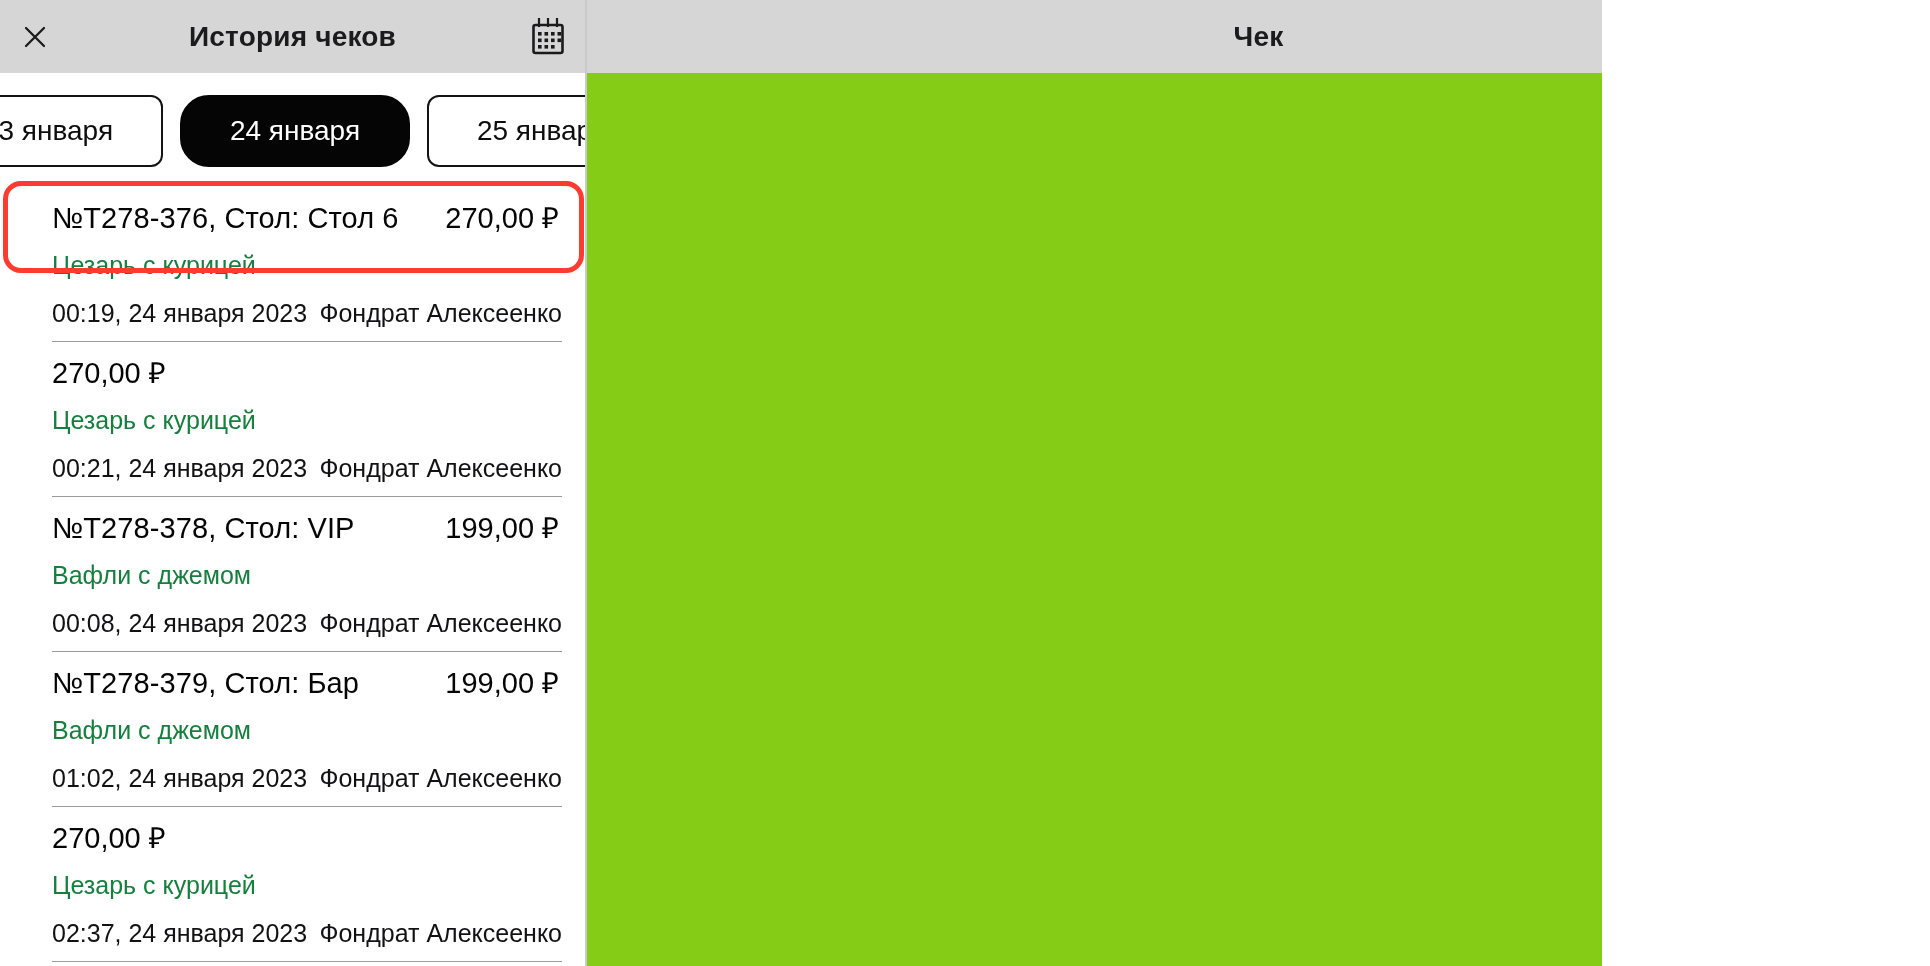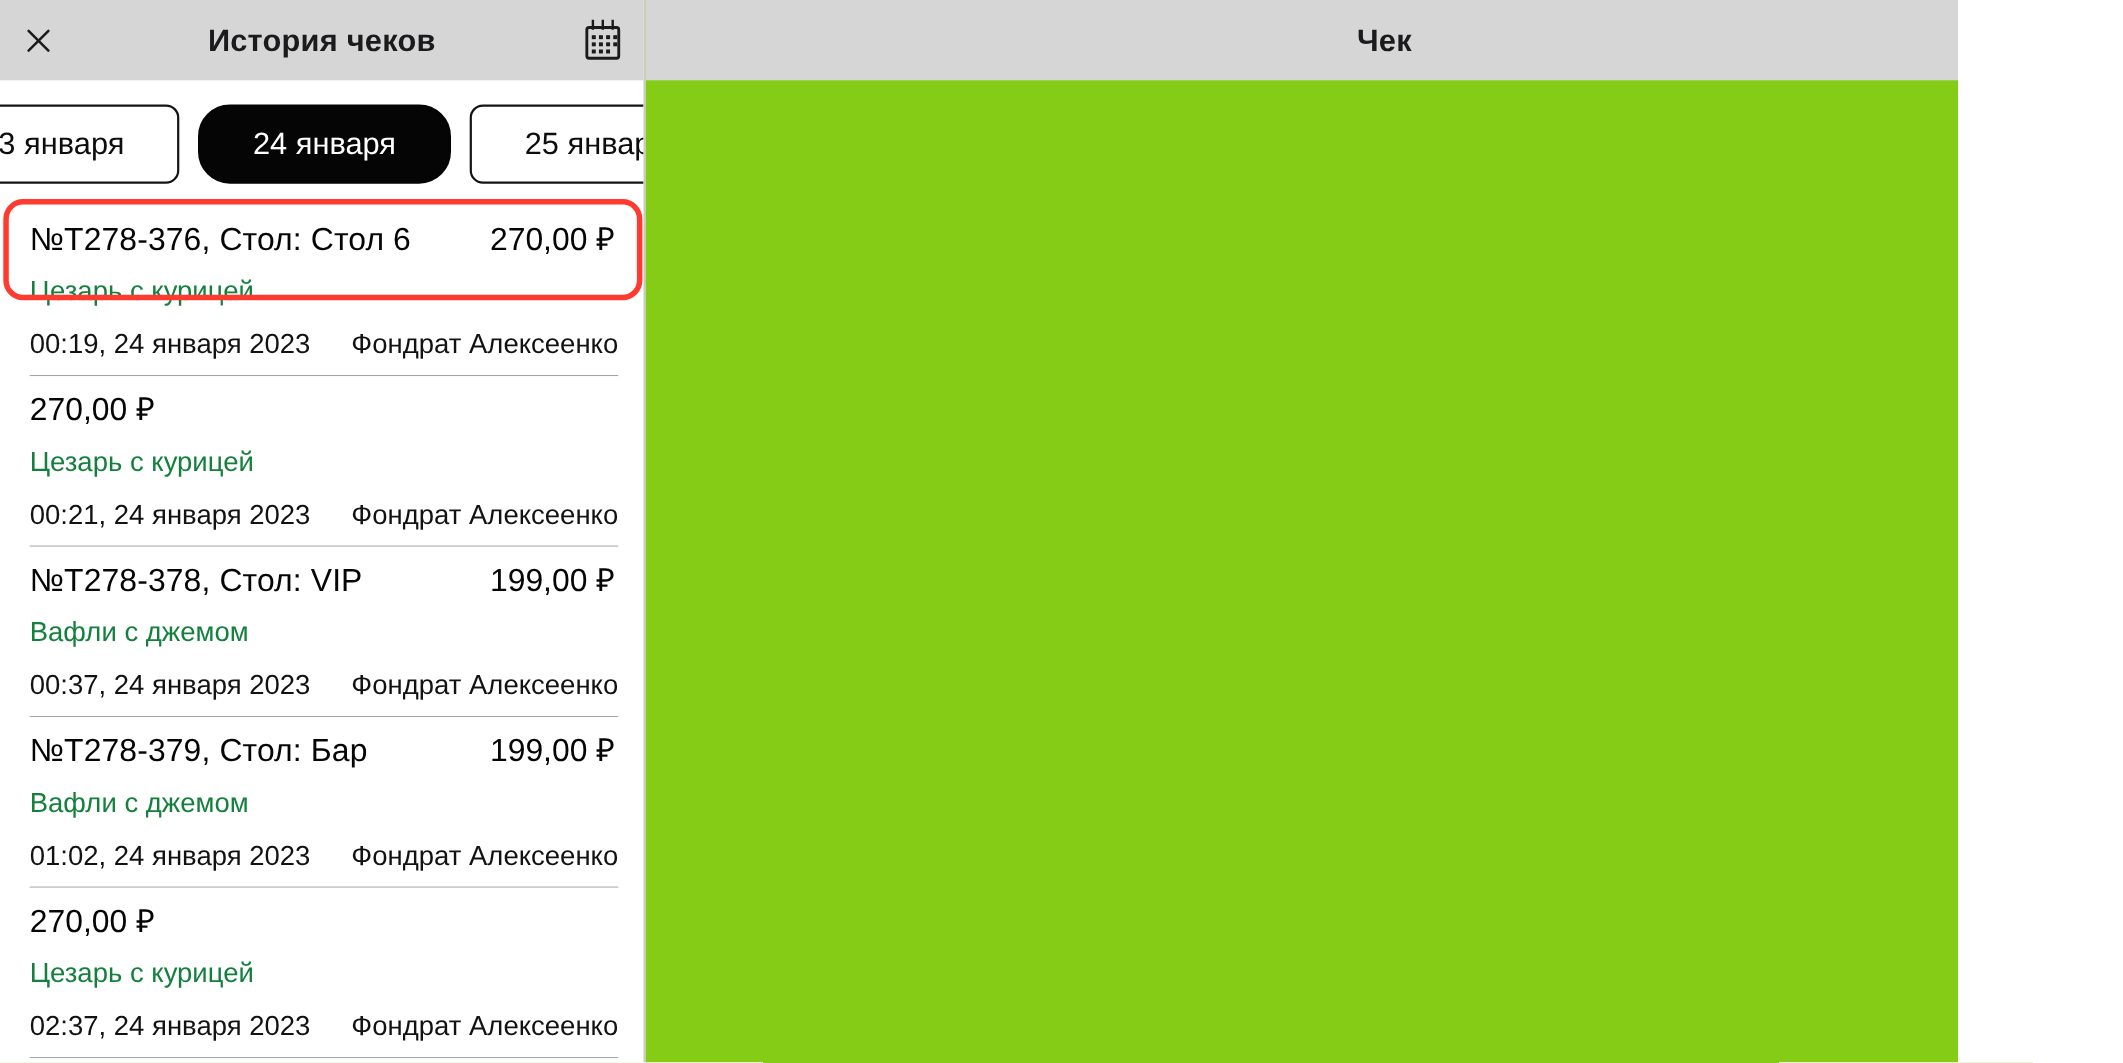--- a/index.html
+++ b/index.html
@@ -1,21 +1,21 @@
 <!DOCTYPE html>
 <html><head>
 <meta charset="utf-8">
 <style>
   * { margin: 0; padding: 0; box-sizing: border-box; }
   html, body { background: #ffffff; }
   body { font-family: "Liberation Sans", sans-serif; color: #0d0d0e; }
 
   .app {
     position: relative;
-    width: 1780px;
+    width: 1602px;
     height: 966px;
     background: #ffffff;
     overflow: hidden;
   }
 
   
   .left-panel {
     position: absolute;
     left: 0; top: 0;
     width: 585px;
@@ -100,20 +100,21 @@
     border: 5px solid #ff3b30;
     border-radius: 18px;
     pointer-events: none;
     z-index: 5;
   }
 
   
   .receipts {
     margin-top: 20px;
     overflow: hidden;
+    padding-left: 25px;
   }
   .receipt-row {
     margin: 0 23px 0 27px;
     padding: 14px 0 14px 0;
     border-bottom: 1px solid #9b9b9b;
     cursor: pointer;
     background: #fff;
   }
   .receipt-top {
     display: flex;
@@ -218,21 +219,21 @@
           </div>
         </div>
 
         <div class="receipt-row">
           <div class="receipt-top">
             <span class="receipt-title">№T278-378, Стол: VIP</span>
             <span class="receipt-price">199,00 ₽</span>
           </div>
           <div class="receipt-item">Вафли с джемом</div>
           <div class="receipt-bottom">
-            <span>00:37, 24 января 2023</span>
+            <span>00:08, 24 января 2023</span>
             <span>Фондрат Алексеенко</span>
           </div>
         </div>
 
         <div class="receipt-row">
           <div class="receipt-top">
             <span class="receipt-title">№T278-379, Стол: Бар</span>
             <span class="receipt-price">199,00 ₽</span>
           </div>
           <div class="receipt-item">Вафли с джемом</div>

